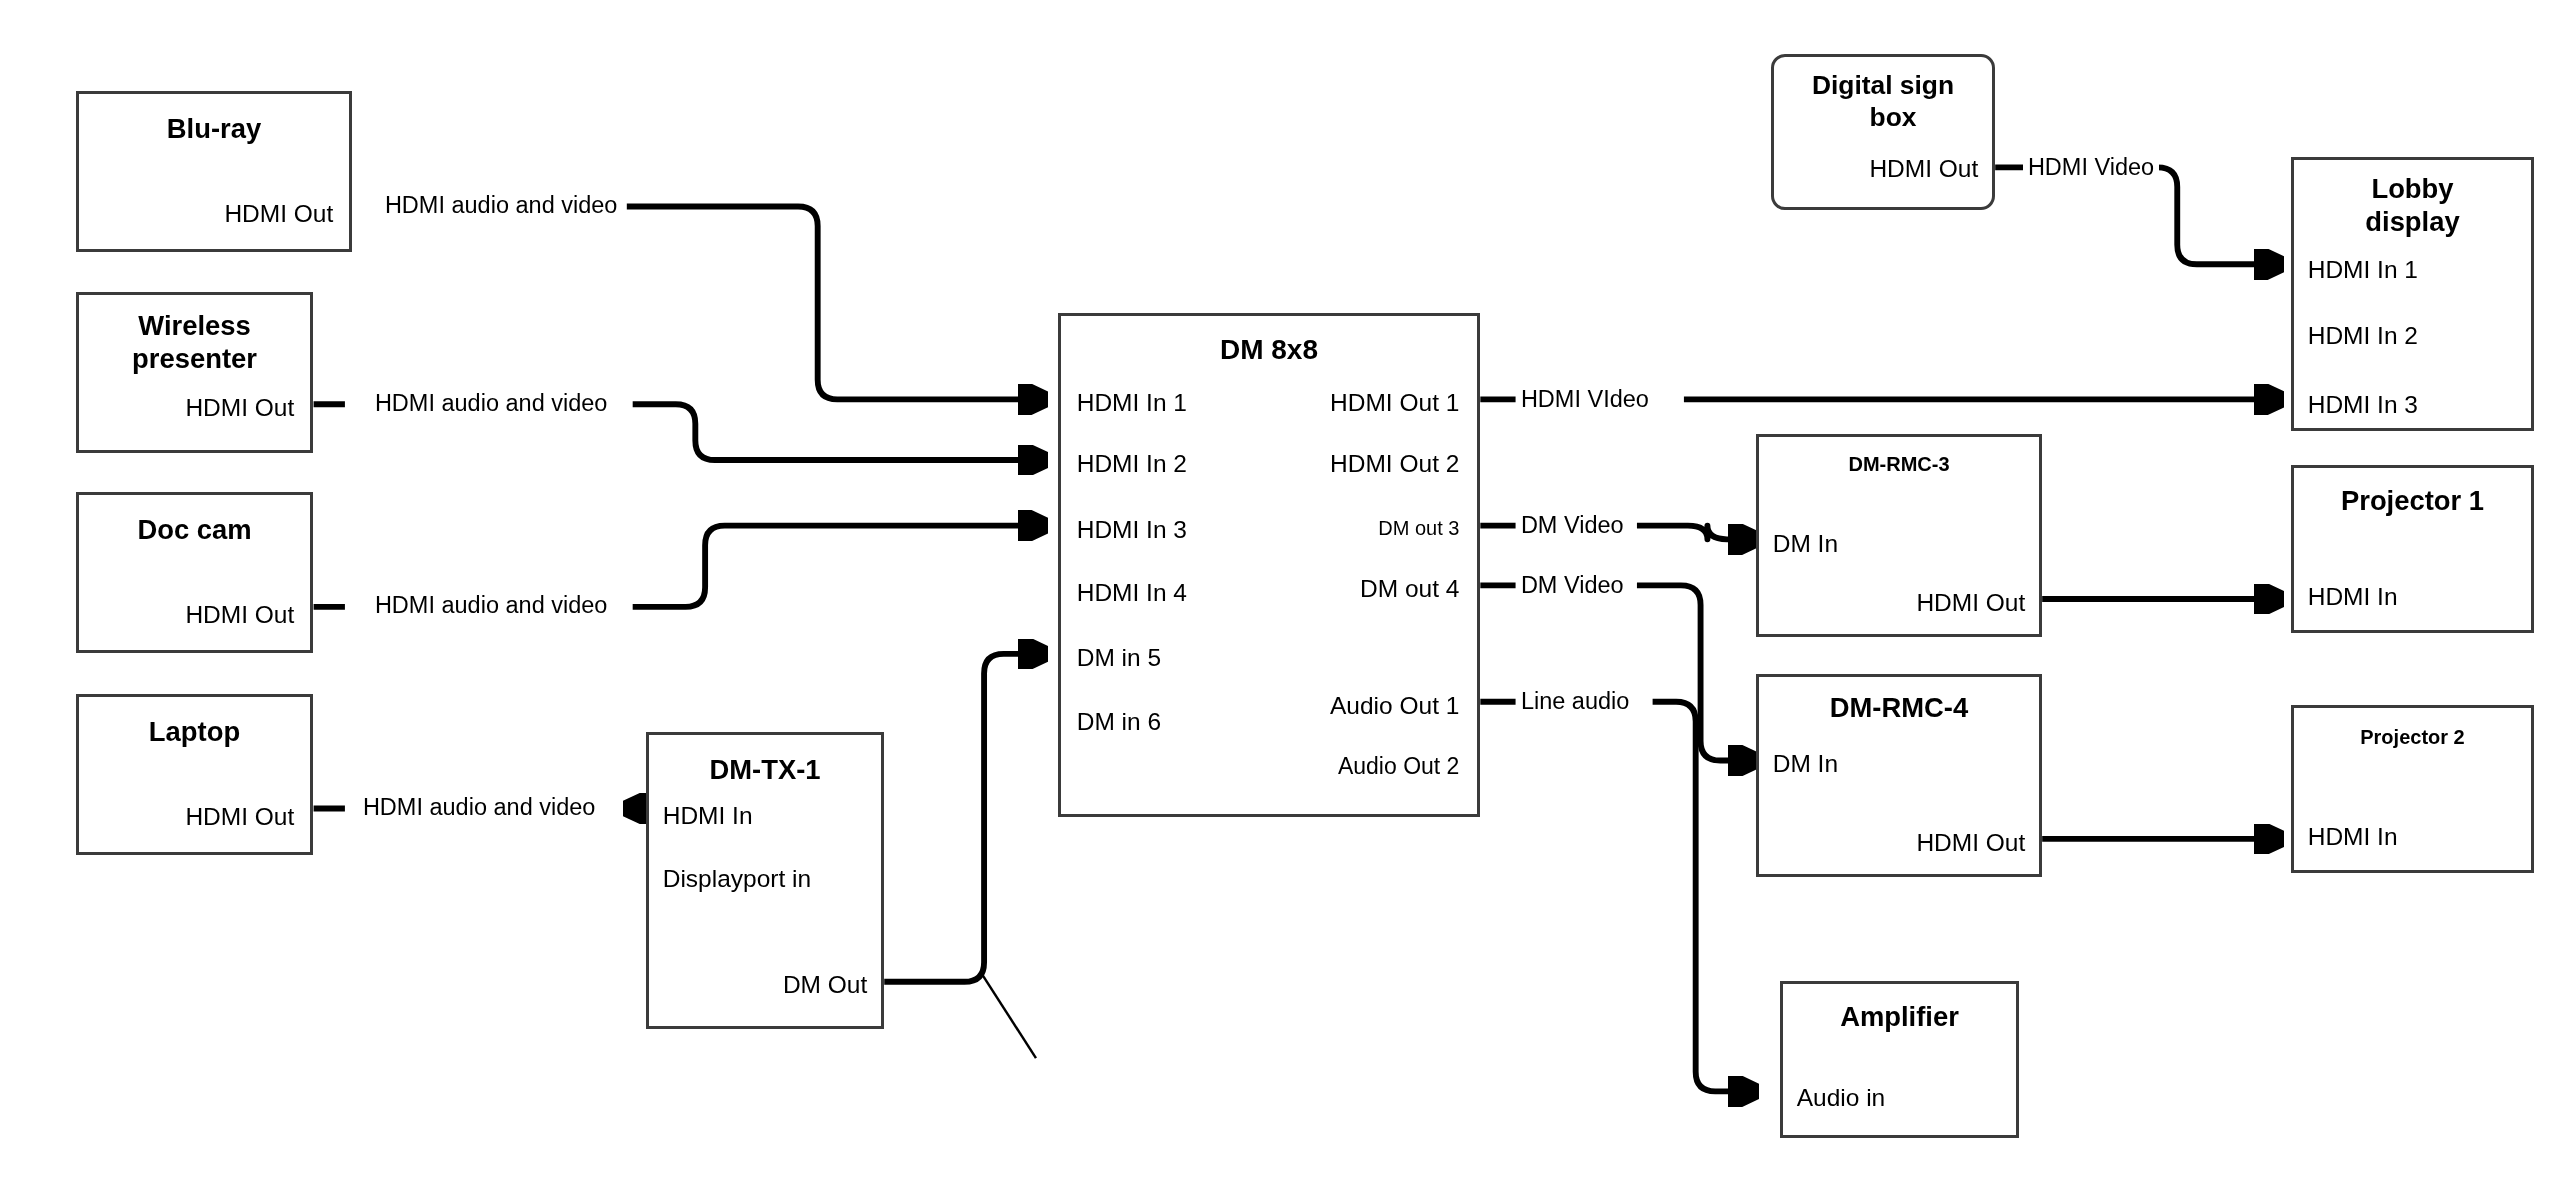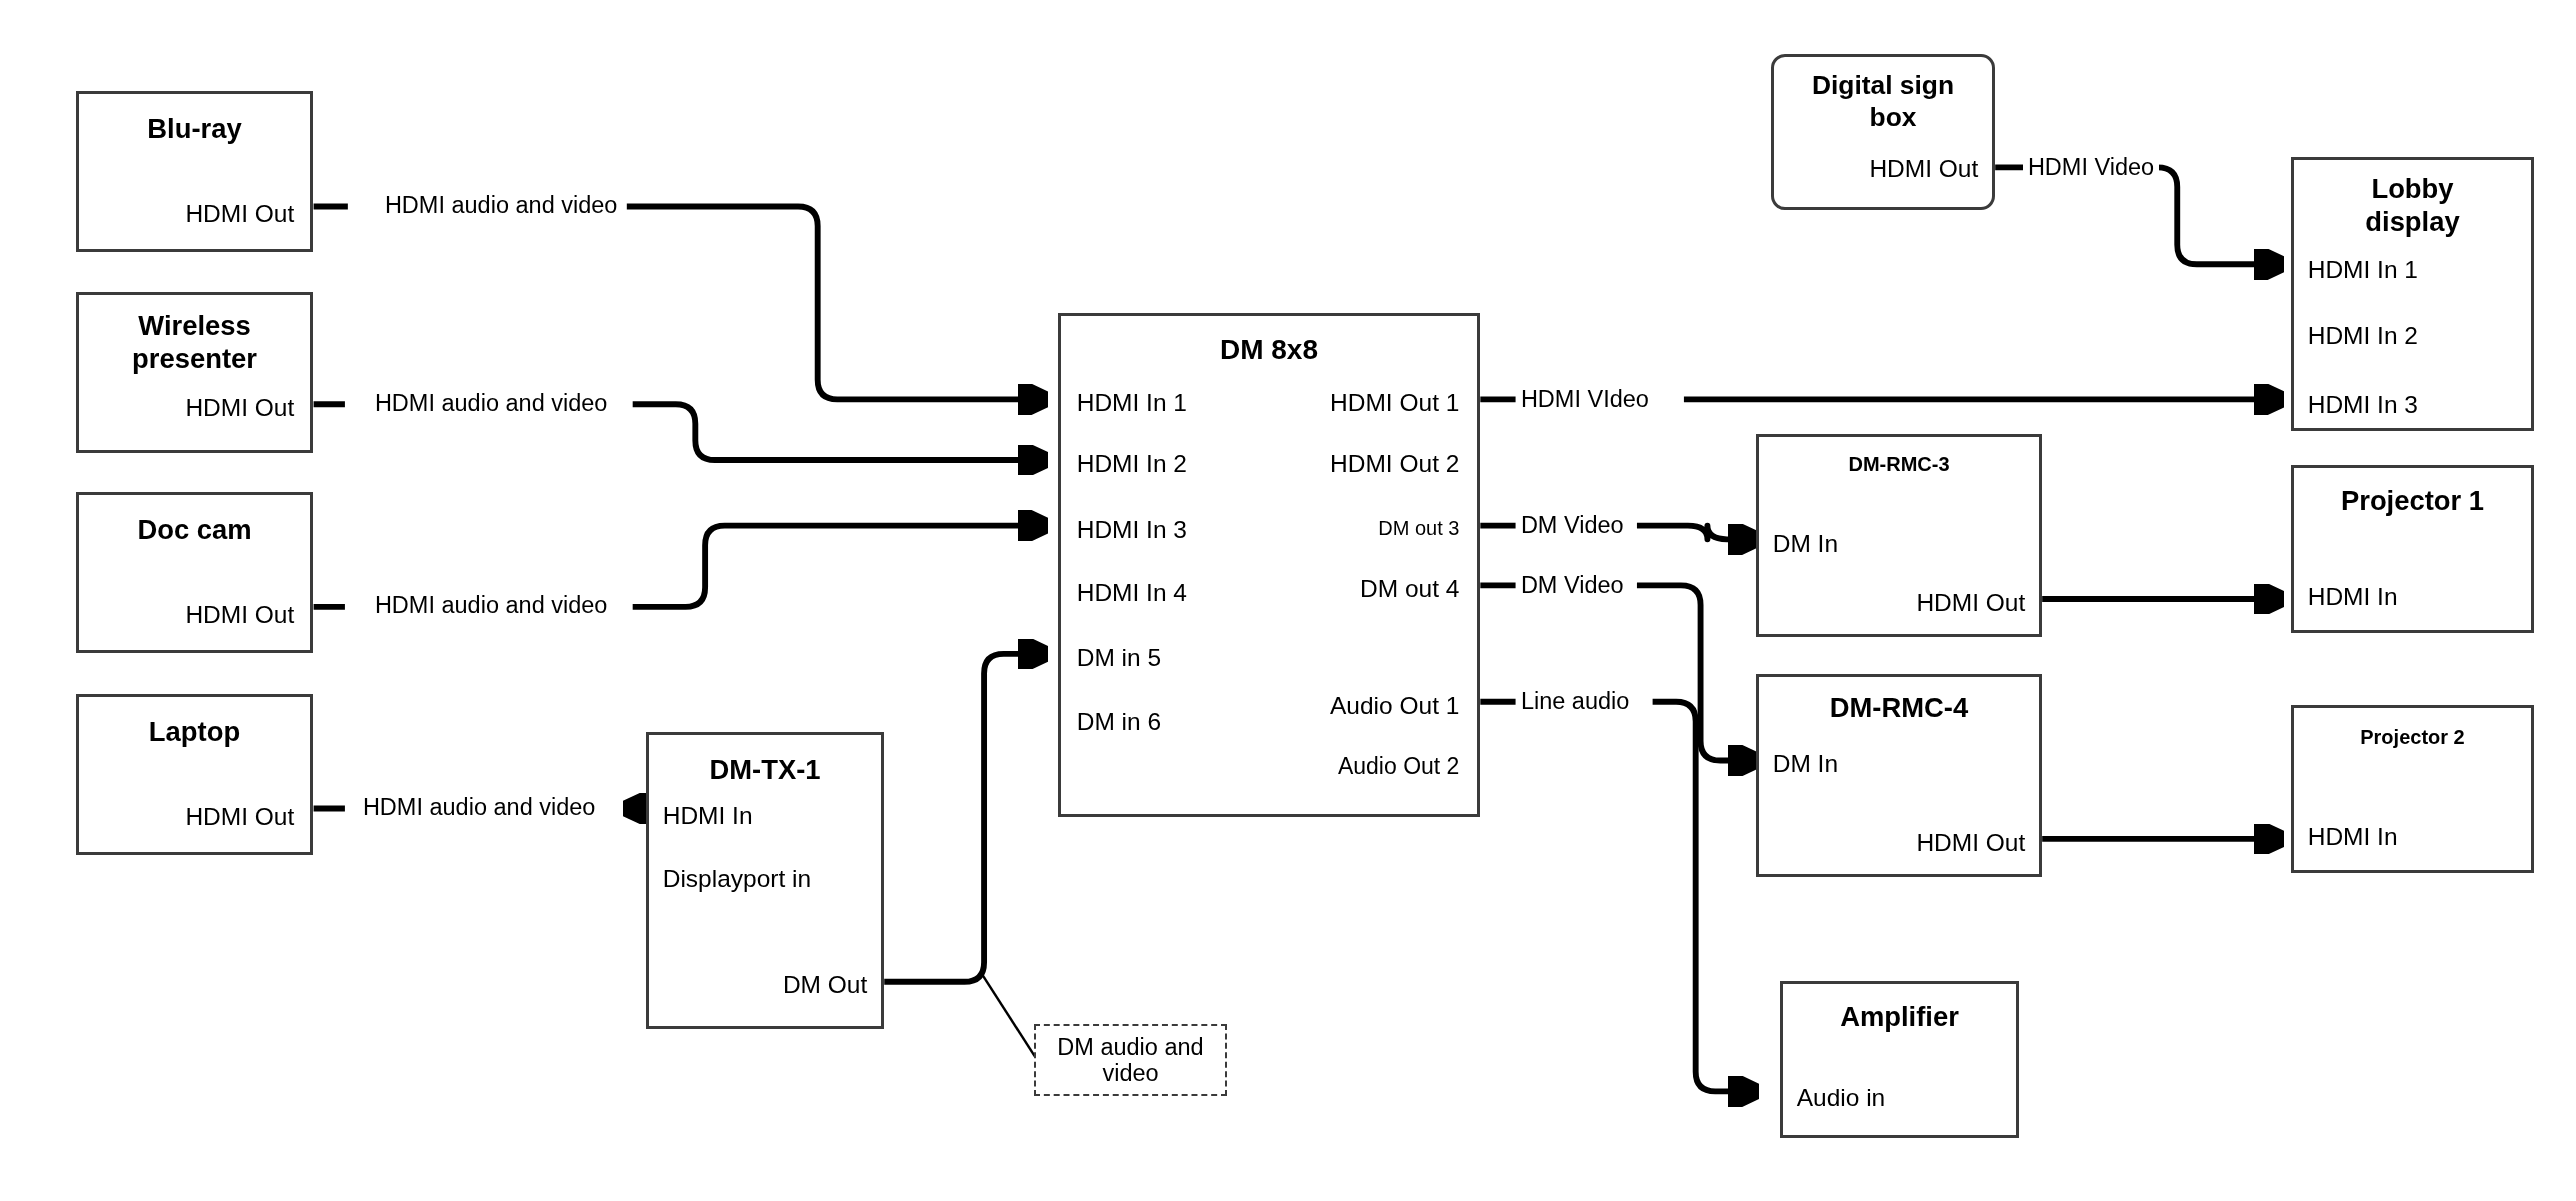--- a/index.html
+++ b/index.html
@@ -52,21 +52,21 @@
 
     <path d="M 1512 717 L 1548 717 M 1688 717 L 1712 717 Q 1732 717 1732 737 L 1732 1095 Q 1732 1115 1752 1115 L 1790 1115" marker-end="url(#arrow)"></path>
 
     <path d="M 2038 171 L 2070 171 M 2178 171 L 2204 171 Q 2224 171 2224 191 L 2224 250 Q 2224 270 2244 270 L 2327 270" marker-end="url(#arrow)"></path>
 
     <path d="M 2086 612 L 2327 612" marker-end="url(#arrow)"></path>
 
     <path d="M 2086 857 L 2327 857" marker-end="url(#arrow)"></path>
   </svg>
 
-  <div class="node" style="left:76px;top:91px;width:237px;height:161px;">
+  <div class="node" style="left:76px;top:91px;width:276px;height:161px;">
     <div class="title" style="top:19.6px;font-size:27.4px;">Blu-ray</div>
     <div class="port r" style="right:15.7px;top:108px;font-size:24.5px;">HDMI Out</div>
   </div>
 
   <div class="node" style="left:76px;top:292px;width:237px;height:161px;">
     <div class="title" style="top:15.7px;font-size:27.4px;">Wireless</div>
     <div class="title" style="top:49px;font-size:27.4px;">presenter</div>
     <div class="port r" style="right:15.7px;top:101px;font-size:24.5px;">HDMI Out</div>
   </div>
 
@@ -157,18 +157,15 @@
   <div class="elabel" style="left:2023px;top:156px;font-size:23.5px;">HDMI Video</div>
 
   <div class="elabel" style="left:1516px;top:388px;font-size:23.5px;">HDMI VIdeo</div>
 
   <div class="elabel" style="left:1516px;top:514px;font-size:23.5px;">DM Video</div>
 
   <div class="elabel" style="left:1516px;top:574px;font-size:23.5px;">DM Video</div>
 
   <div class="elabel" style="left:1516px;top:690px;font-size:23.5px;">Line audio</div>
 
-  <div class="callout" style="left:1034px;top:1024px;width:193px;height:72px;">
-    <span style="font-size:23.5px;">DM audio and video</span>
-  </div>
 
 </div>
 
 
 </body></html>

